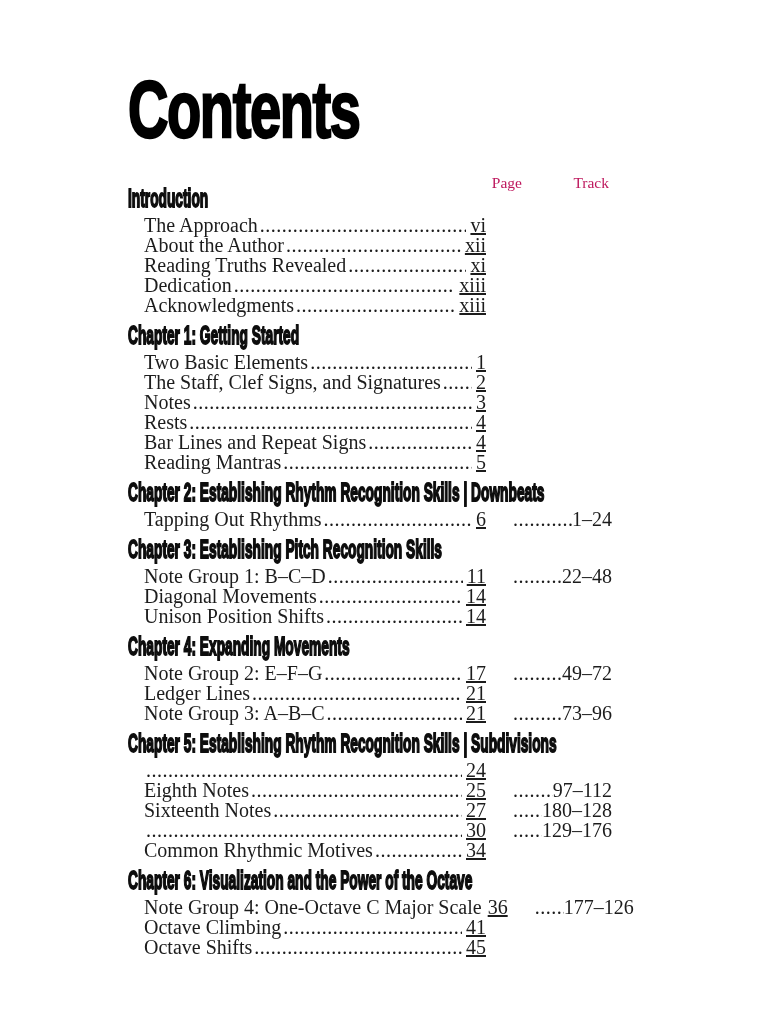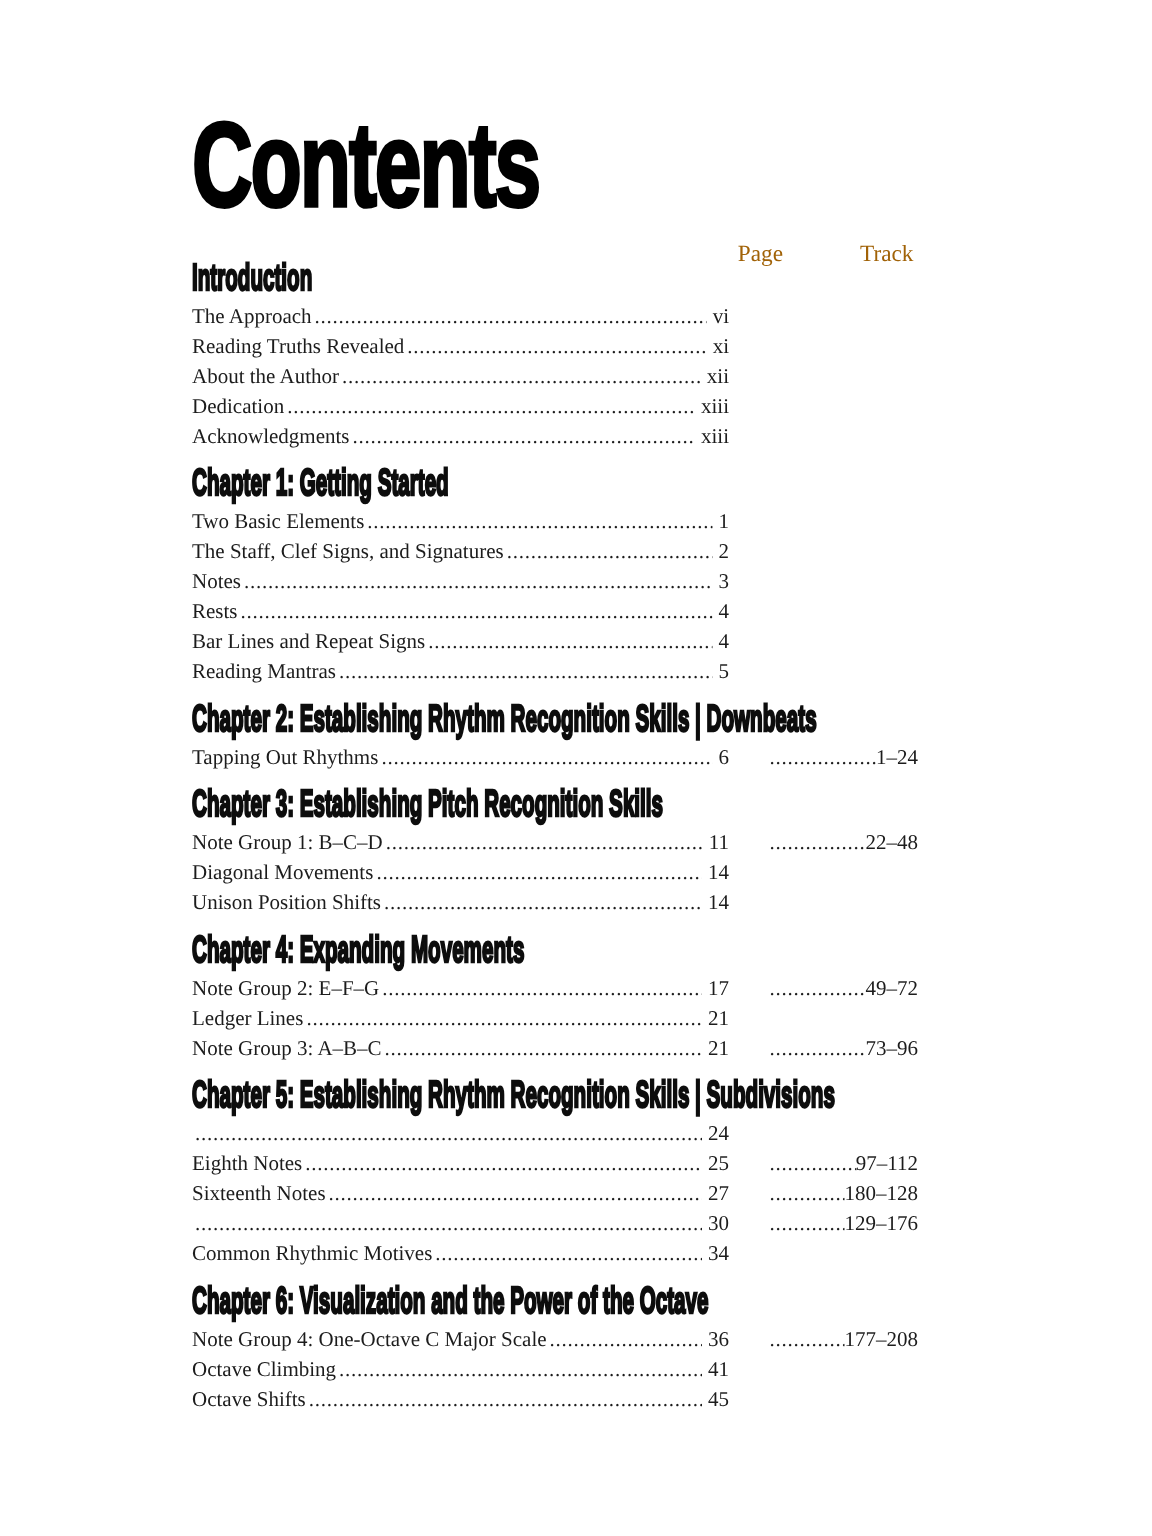--- a/index.html
+++ b/index.html
@@ -36,23 +36,23 @@
     transform: scaleX(0.70);
     transform-origin: 0 0;
     -webkit-text-stroke: 2.4px #000;
   }
   
   .cols-header {
     display: flex;
     align-items: center;
     font-size: 15.5px;
     line-height: 19px;
-    margin-top: 10px;
+    margin-top: 23px;
     margin-bottom: -14px;
-    color: #a16207;
+    color: #be185d;
   }
   .ch-spacer { flex: 1 1 auto; }
   .col-page  { margin-right: -10px; }
   .col-track {
     flex: 0 0 100px;
     box-sizing: border-box;
     text-align: right;
     padding-right: 3px;
   }
   
@@ -65,37 +65,38 @@
     color: #0d0d0d;
     white-space: nowrap;
     transform: scaleX(0.55);
     transform-origin: 0 50%;
     -webkit-text-stroke: 1.8px #0d0d0d;
   }
   
   .toc-row {
     display: flex;
     align-items: flex-start;
-    font-size: 14px;
+    font-size: 20px;
     line-height: 20px;
     white-space: nowrap;
+    margin-left: 16px;
   }
   .entry-title { flex: 0 0 auto; }
   .dots {
     flex: 1 1 auto;
     overflow: hidden;
     white-space: nowrap;
     padding-left: 2px;
     color: #1c1c1c;
   }
   .dots::after {
     content: "..........................................................................................................................................";
     letter-spacing: 0.5px;
   }
-  .entry-page { flex: 0 0 auto; padding-left: 4px; }
+  .entry-page { flex: 0 0 auto; padding-left: 4px; text-decoration: underline; }
   .track-slot {
     flex: 0 0 100px;
     display: flex;
     align-items: baseline;
     overflow: hidden;
     padding-left: 26px;
   }
   .dots2 { flex: 1 1 auto; padding-left: 1px; }
   .entry-track { flex: 0 0 auto; }
   .no-track .track-slot { visibility: hidden; }
@@ -122,40 +123,40 @@
     <span class="entry-title">The Approach</span>
     <span class="dots"></span>
     <span class="entry-page">vi</span>
     <span class="track-slot">
       <span class="dots dots2"></span>
       <span class="entry-track"></span>
     </span>
   </div>
 
   <div class="toc-row no-track">
+    <span class="entry-title">About the Author</span>
+    <span class="dots"></span>
+    <span class="entry-page">xii</span>
+    <span class="track-slot">
+      <span class="dots dots2"></span>
+      <span class="entry-track"></span>
+    </span>
+  </div>
+
+  <div class="toc-row no-track">
     <span class="entry-title">Reading Truths Revealed</span>
     <span class="dots"></span>
     <span class="entry-page">xi</span>
     <span class="track-slot">
       <span class="dots dots2"></span>
       <span class="entry-track"></span>
     </span>
   </div>
 
   <div class="toc-row no-track">
-    <span class="entry-title">About the Author</span>
-    <span class="dots"></span>
-    <span class="entry-page">xii</span>
-    <span class="track-slot">
-      <span class="dots dots2"></span>
-      <span class="entry-track"></span>
-    </span>
-  </div>
-
-  <div class="toc-row no-track">
     <span class="entry-title">Dedication</span>
     <span class="dots"></span>
     <span class="entry-page">xiii</span>
     <span class="track-slot">
       <span class="dots dots2"></span>
       <span class="entry-track"></span>
     </span>
   </div>
 
   <div class="toc-row no-track">
@@ -375,21 +376,21 @@
 
   <section class="toc-section">
     <h2 class="section-heading">Chapter 6: Visualization and the Power of the Octave</h2>
     <div class="rows">
   <div class="toc-row">
     <span class="entry-title">Note Group 4: One-Octave C Major Scale</span>
     <span class="dots"></span>
     <span class="entry-page">36</span>
     <span class="track-slot">
       <span class="dots dots2"></span>
-      <span class="entry-track">177–208</span>
+      <span class="entry-track">177–126</span>
     </span>
   </div>
 
   <div class="toc-row no-track">
     <span class="entry-title">Octave Climbing</span>
     <span class="dots"></span>
     <span class="entry-page">41</span>
     <span class="track-slot">
       <span class="dots dots2"></span>
       <span class="entry-track"></span>

